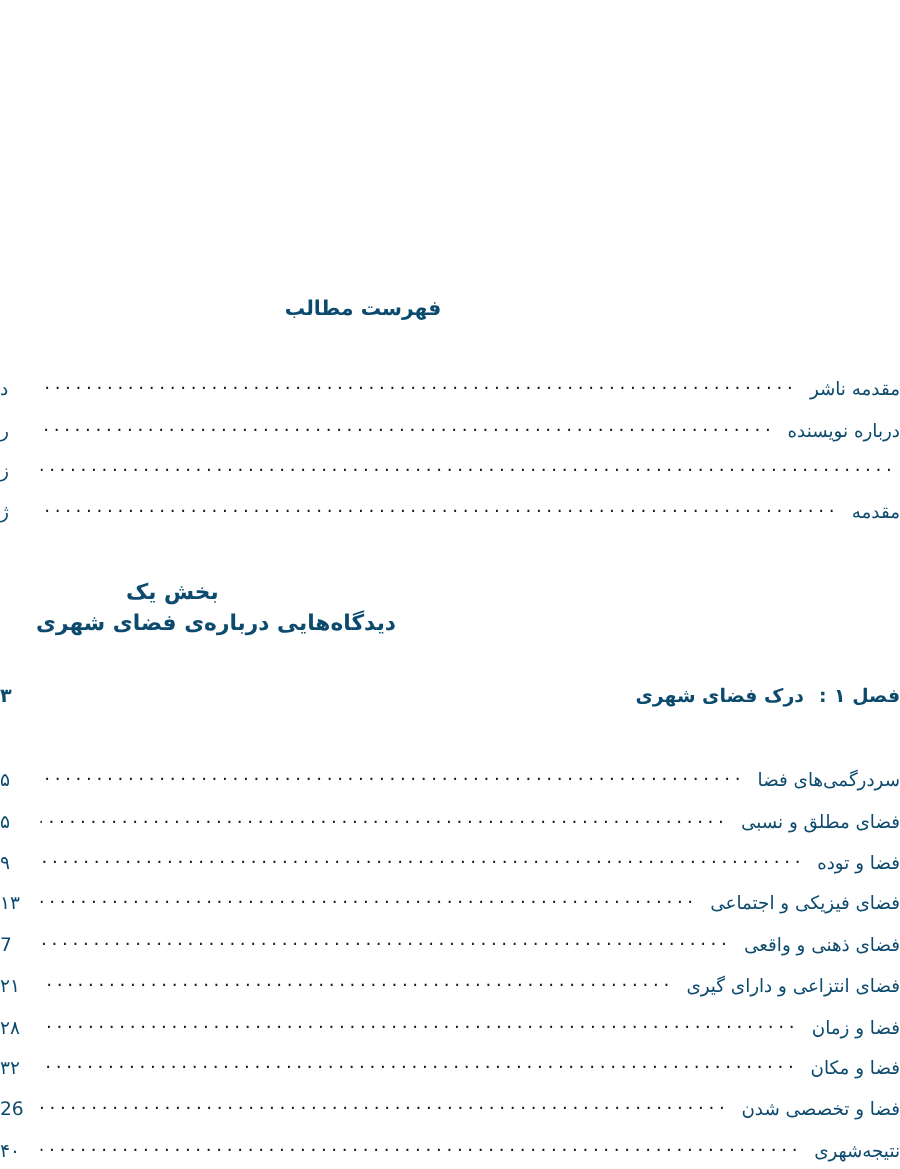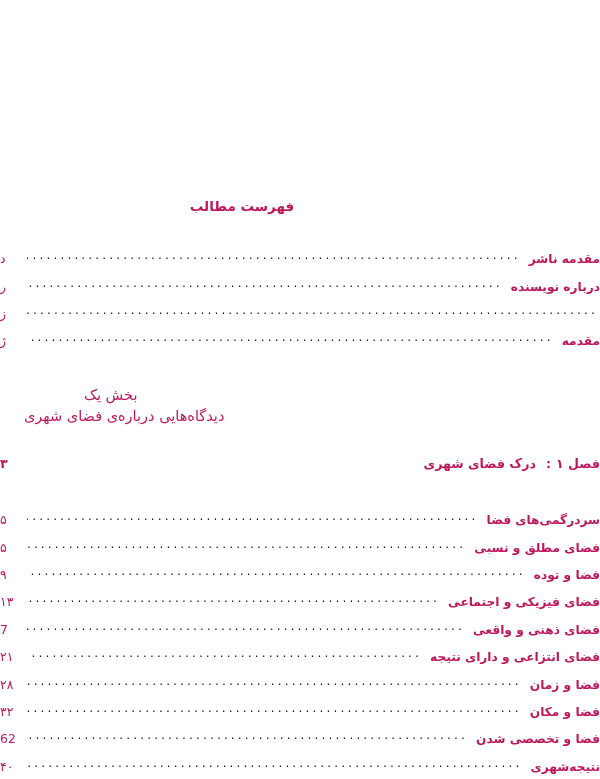--- a/index.html
+++ b/index.html
@@ -8,21 +8,21 @@
     padding: 0;
     background: #ffffff;
   }
   .page {
     position: relative;
     width: 600px;
     height: 779px;
     background: #ffffff;
     overflow: hidden;
     font-family: "DejaVu Sans", "Liberation Sans", sans-serif;
-    color: #be185d;
+    color: #0c4a6e;
     direction: rtl;
   }
 
   .content {
     position: absolute;
     left: 88px;
     right: 82px;
     top: 0;
   }
 
@@ -47,21 +47,20 @@
   .toc-row {
     display: flex;
     align-items: baseline;
     direction: rtl;
     font-size: 12.2px;
     white-space: nowrap;
   }
   .toc-row .entry-title {
     flex: 0 0 auto;
     padding-left: 6px;
-    font-weight: bold;
   }
   .toc-row .leader {
     flex: 1 1 auto;
     overflow: hidden;
     position: relative;
     height: 1em;
     margin: 0 2px;
   }
   .toc-row .leader::after {
     content: "..................................................................................................................";
@@ -92,21 +91,21 @@
   .front-matter .toc-row { height: 27.4px; }
 
   
   .part-heading {
     position: absolute;
     top: 385px;
     left: 0;
     right: 0;
     text-align: left;
     direction: rtl;
-    font-weight: normal;
+    font-weight: bold;
   }
   .part-heading .part-label {
     font-size: 14.5px;
     line-height: 21px;
     padding-left: 84px;
   }
   .part-heading .part-subtitle {
     font-size: 14.5px;
     line-height: 21px;
     padding-left: 0px;
@@ -227,41 +226,41 @@
       <span class="page-num">۱۳</span>
     </div>
 
     <div class="toc-row">
       <span class="entry-title">فضای ذهنی و واقعی</span>
       <span class="leader"></span>
       <span class="page-num">7</span>
     </div>
 
     <div class="toc-row">
-      <span class="entry-title">فضای انتزاعی و دارای نتیجه</span>
+      <span class="entry-title">فضای انتزاعی و دارای گیری</span>
       <span class="leader"></span>
       <span class="page-num">۲۱</span>
     </div>
 
     <div class="toc-row">
       <span class="entry-title">فضا و زمان</span>
       <span class="leader"></span>
       <span class="page-num">۲۸</span>
     </div>
 
     <div class="toc-row">
       <span class="entry-title">فضا و مکان</span>
       <span class="leader"></span>
       <span class="page-num">۳۲</span>
     </div>
 
     <div class="toc-row">
       <span class="entry-title">فضا و تخصصی شدن</span>
       <span class="leader"></span>
-      <span class="page-num">62</span>
+      <span class="page-num">26</span>
     </div>
 
     <div class="toc-row">
       <span class="entry-title">نتیجه‌شهری</span>
       <span class="leader"></span>
       <span class="page-num">۴۰</span>
     </div>
 
   </div>
 

